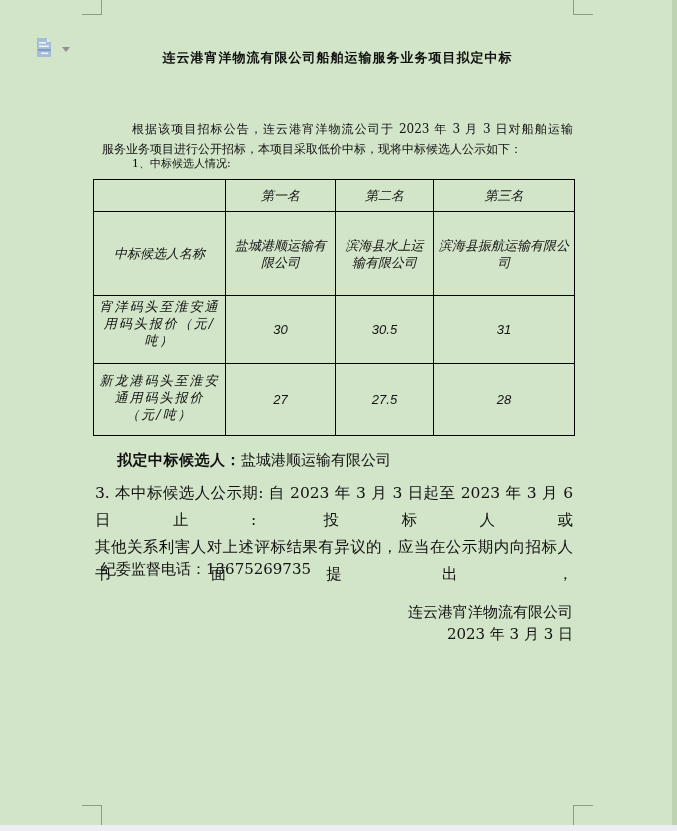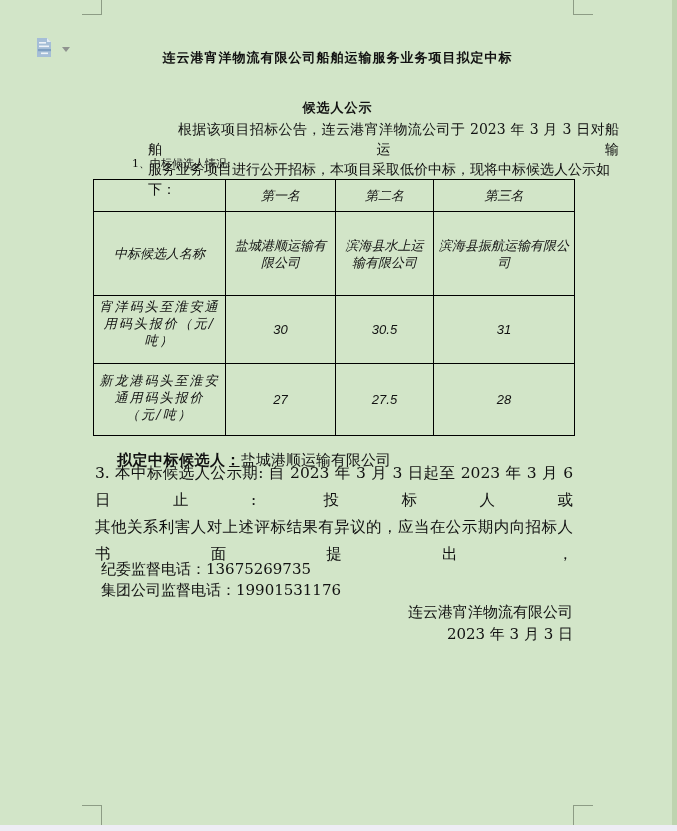--- a/index.html
+++ b/index.html
@@ -27,21 +27,21 @@
   .doc-icon { position:absolute; left:2px; top:2px; }
   .caret { position:absolute; left:28px; top:12px; width:0; height:0;
            border-left:4px solid transparent; border-right:4px solid transparent;
            border-top:5px solid #8f938f; }
 
   .content { position:absolute; left:102px; top:0; width:471px; }
 
   .title { position:absolute; top:33px; left:0; width:471px; text-align:center;
            font-size:13px; font-weight:bold; line-height:50px; letter-spacing:1px; }
 
-  .para1 { position:absolute; top:119px; left:0; width:471px; font-size:14px; line-height:20px;margin-left:46px; }
+  .para1 { position:absolute; top:119px; left:0; width:471px; font-size:12px; line-height:20px; }
   .para1 .l1 { text-indent:30px; text-align:justify; text-align-last:justify; }
   .item1 { position:absolute; top:156px; left:0; width:471px; font-size:11px; text-indent:30px; }
 
   table.bids { position:absolute; left:93px; top:179px; width:481px;
                border-collapse:collapse; table-layout:fixed; }
   table.bids td { border:1px solid #000; font-size:13px; padding:2px 5px;
                   vertical-align:middle; text-align:center; overflow:hidden;font-style:italic; }
   table.bids tr.hdr td { height:32px; }
   table.bids tr.names td { height:84px; }
   table.bids tr.p1 td { height:68px; }
@@ -52,21 +52,21 @@
   td.col3 { width:141px; }
   td.lbl { text-align:left; letter-spacing:2px; line-height:17px; }
   tr.p1 td.lbl { vertical-align:middle; padding-bottom:14px; }
   tr.p2 td.lbl { vertical-align:top; padding-top:8px; }
   td.num { font-family:"Liberation Sans","DejaVu Sans",sans-serif; font-size:14px; }
   td.name { line-height:17px; }
 
   .proposed { position:absolute; top:451px; left:0; width:471px; font-size:15px; text-indent:15px; }
   .proposed b { letter-spacing:0.5px; }
 
-  .para3 { position:absolute; top:460px; left:-7px; width:478px; font-size:15.5px; line-height:27px; }
+  .para3 { position:absolute; top:480px; left:-7px; width:478px; font-size:15.5px; line-height:27px; }
   .para3 .just { text-align:justify; text-align-last:justify; }
 
   .phones { position:absolute; top:559px; left:-1px; width:471px; font-size:15px; line-height:21px; }
   .sig { position:absolute; top:601px; left:0; width:471px; font-size:15px; line-height:22px; text-align:right; }
 </style>
 </head>
 <body>
 
 <div class="page">
 
@@ -86,42 +86,40 @@
 
   <span class="mark mark-tl"></span>
   <span class="mark mark-tr"></span>
   <span class="mark mark-bl"></span>
   <span class="mark mark-br"></span>
 
   <div class="content">
 
     <div class="title">
       <div>连云港宵洋物流有限公司船舶运输服务业务项目拟定中标</div>
-      <div>候选人公示</div>
     </div>
 
     <div class="para1">
       <div class="l1">根据该项目招标公告，连云港宵洋物流公司于 2023 年 3 月 3 日对船舶运输</div>
       <div class="l2">服务业务项目进行公开招标，本项目采取低价中标，现将中标候选人公示如下：</div>
     </div>
 
     <div class="item1">1、中标候选人情况:</div>
 
     <div class="proposed">
       <b>拟定中标候选人：</b><span>盐城港顺运输有限公司</span>
     </div>
 
     <div class="para3">
       <div class="just">3. 本中标候选人公示期: 自 2023 年 3 月 3 日起至 2023 年 3 月 6 日止: 投标人或</div>
       <div class="just">其他关系利害人对上述评标结果有异议的，应当在公示期内向招标人书面提出，</div>
     </div>
 
     <div class="phones">
       <div>纪委监督电话：13675269735</div>
-      <div>集团公司监督电话：19901531176</div>
     </div>
 
     <div class="sig">
       <div>连云港宵洋物流有限公司</div>
       <div>2023 年 3 月 3 日</div>
     </div>
   </div>
 
   <table class="bids">
     <tbody>

